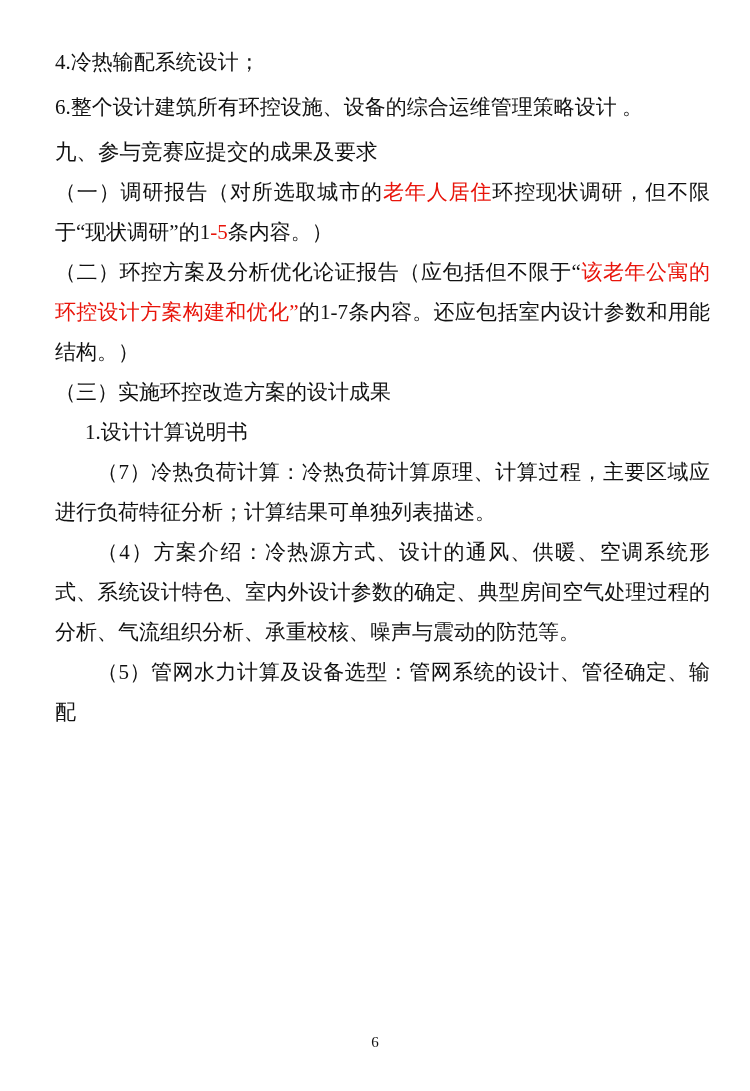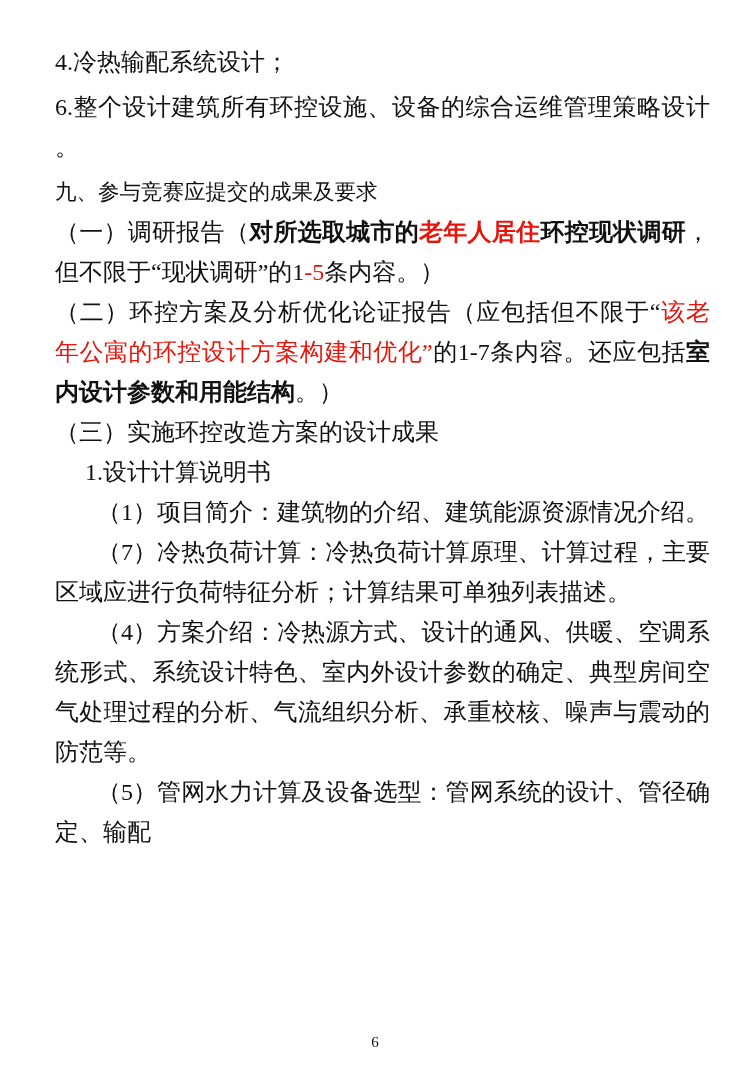--- a/index.html
+++ b/index.html
@@ -17,35 +17,35 @@
     color: var(--text-color, #111111);
   }
   .doc-body {
     position: absolute;
     top: 42px;
     left: 55px;
     width: 655px;
   }
   .doc-body p {
     margin: 0;
-    font-size: 24px;
+    font-size: 21px;
     line-height: 40px;
     text-align: justify;
     text-justify: inter-ideograph;
   }
   
   .doc-body p.li { margin-bottom: 5px; }
   .doc-body p.heading {
     font-family: "Liberation Sans", "DejaVu Sans", sans-serif;
     font-weight: normal;
     font-size: 21.5px;
   }
   .doc-body p.indent-1 { text-indent: 30px; }
   .doc-body p.indent-2 { text-indent: 42px; }
-  .b { font-weight: bold; }
+  .b { font-weight: normal; }
   .r { color: var(--red, #e8140a); }
   .page-number {
     position: absolute;
     top: 1032px;
     left: 0;
     width: 100%;
     text-align: center;
     font-size: 15px;
     line-height: 20px;
     font-family: "Liberation Serif", "DejaVu Serif", serif;
@@ -57,19 +57,18 @@
 
 <div class="page" style="--page-bg: #ffffff; --text-color: #111111; --red: #e8140a;">
   <div class="doc-body" id="doc-body">
       <p class="li"><span>4.冷热输配系统设计；</span></p>
       <p class="li"><span>6.整个设计建筑所有环控设施、设备的综合运维管理策略设计 。</span></p>
       <p class="heading"><span>九、参与竞赛应提交的成果及要求</span></p>
       <p><span>（一）调研报告（</span><span class="b">对所选取城市的</span><span class="b r">老年人居住</span><span class="b">环控现状调研</span><span>，但不限于“现状调研”的1</span><span class="r">-5</span><span>条内容。）</span></p>
       <p><span>（二）环控方案及分析优化论证报告（应包括但不限于“</span><span class="r">该老年公寓的环控设计方案构建和优化”</span><span>的1-7条内容。还应包括</span><span class="b">室内设计参数和用能结构</span><span>。）</span></p>
       <p><span>（三）实施环控改造方案的设计成果</span></p>
       <p class="indent-1"><span>1.设计计算说明书</span></p>
-      <p class="indent-2"><span>（1）项目简介：建筑物的介绍、建筑能源资源情况介绍。</span></p>
       <p class="indent-2"><span>（7）冷热负荷计算：冷热负荷计算原理、计算过程，主要区域应进行负荷特征分析；计算结果可单独列表描述。</span></p>
       <p class="indent-2"><span>（4）方案介绍：冷热源方式、设计的通风、供暖、空调系统形式、系统设计特色、室内外设计参数的确定、典型房间空气处理过程的分析、气流组织分析、承重校核、噪声与震动的防范等。</span></p>
       <p class="indent-2"><span>（5）管网水力计算及设备选型：管网系统的设计、管径确定、输配</span></p>
     </div>
   <div class="page-number">6</div>
 </div>
 
 </body></html>

